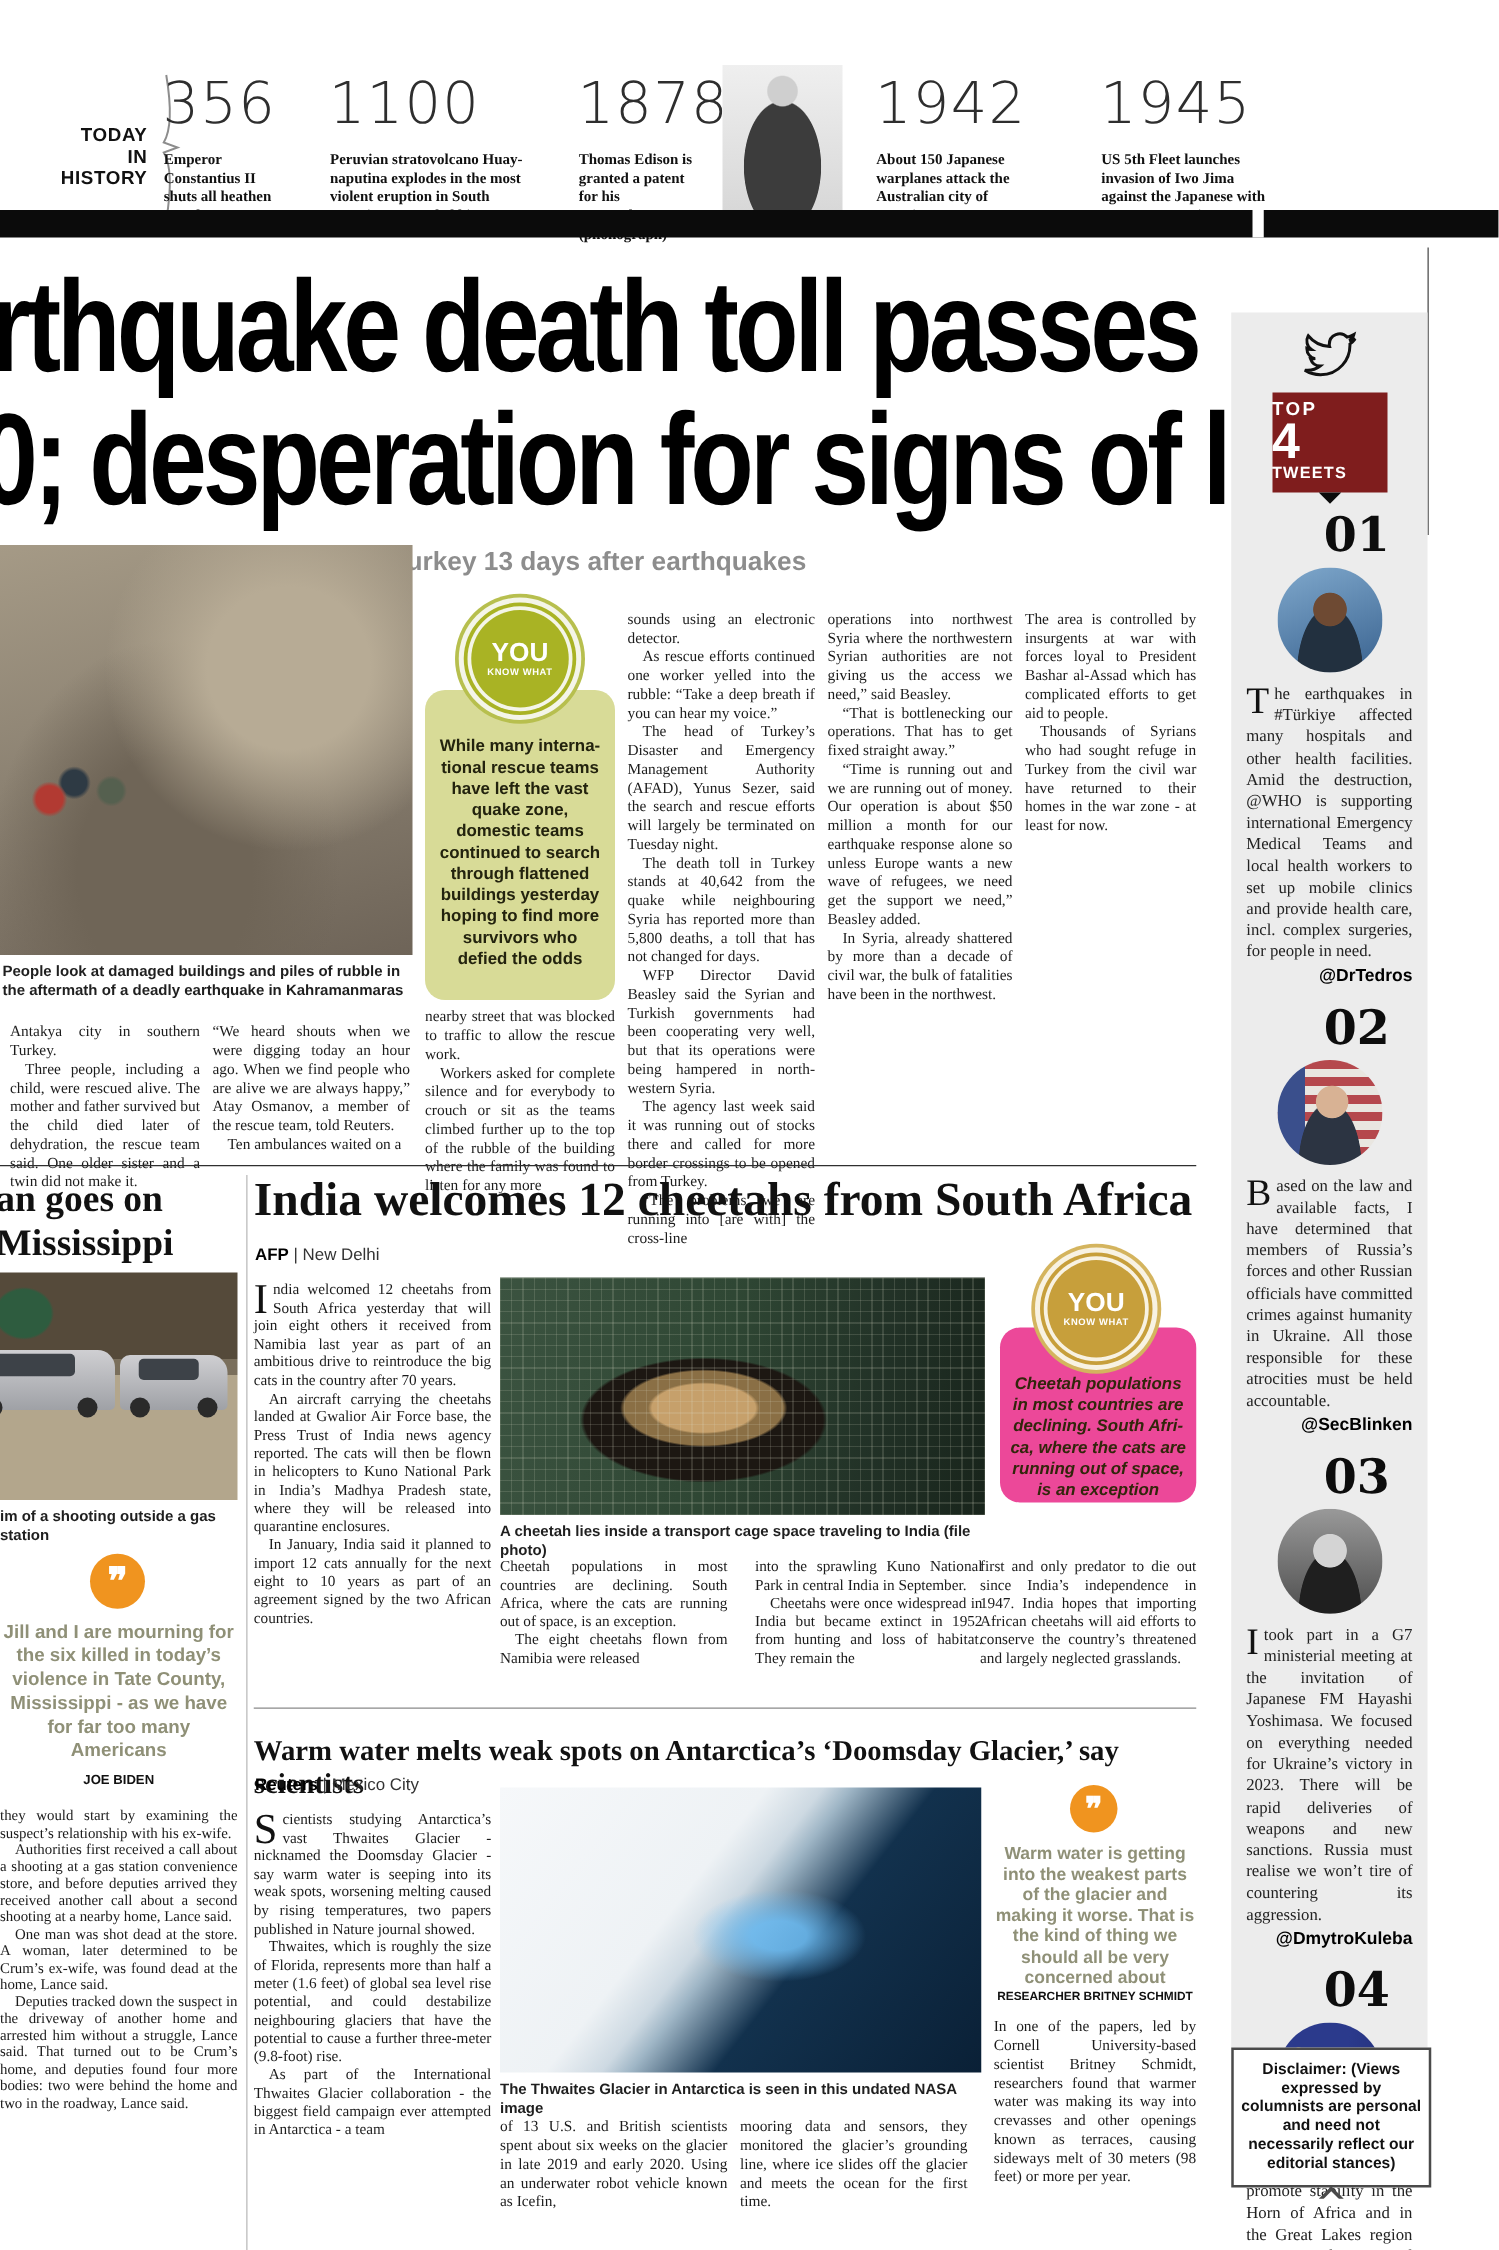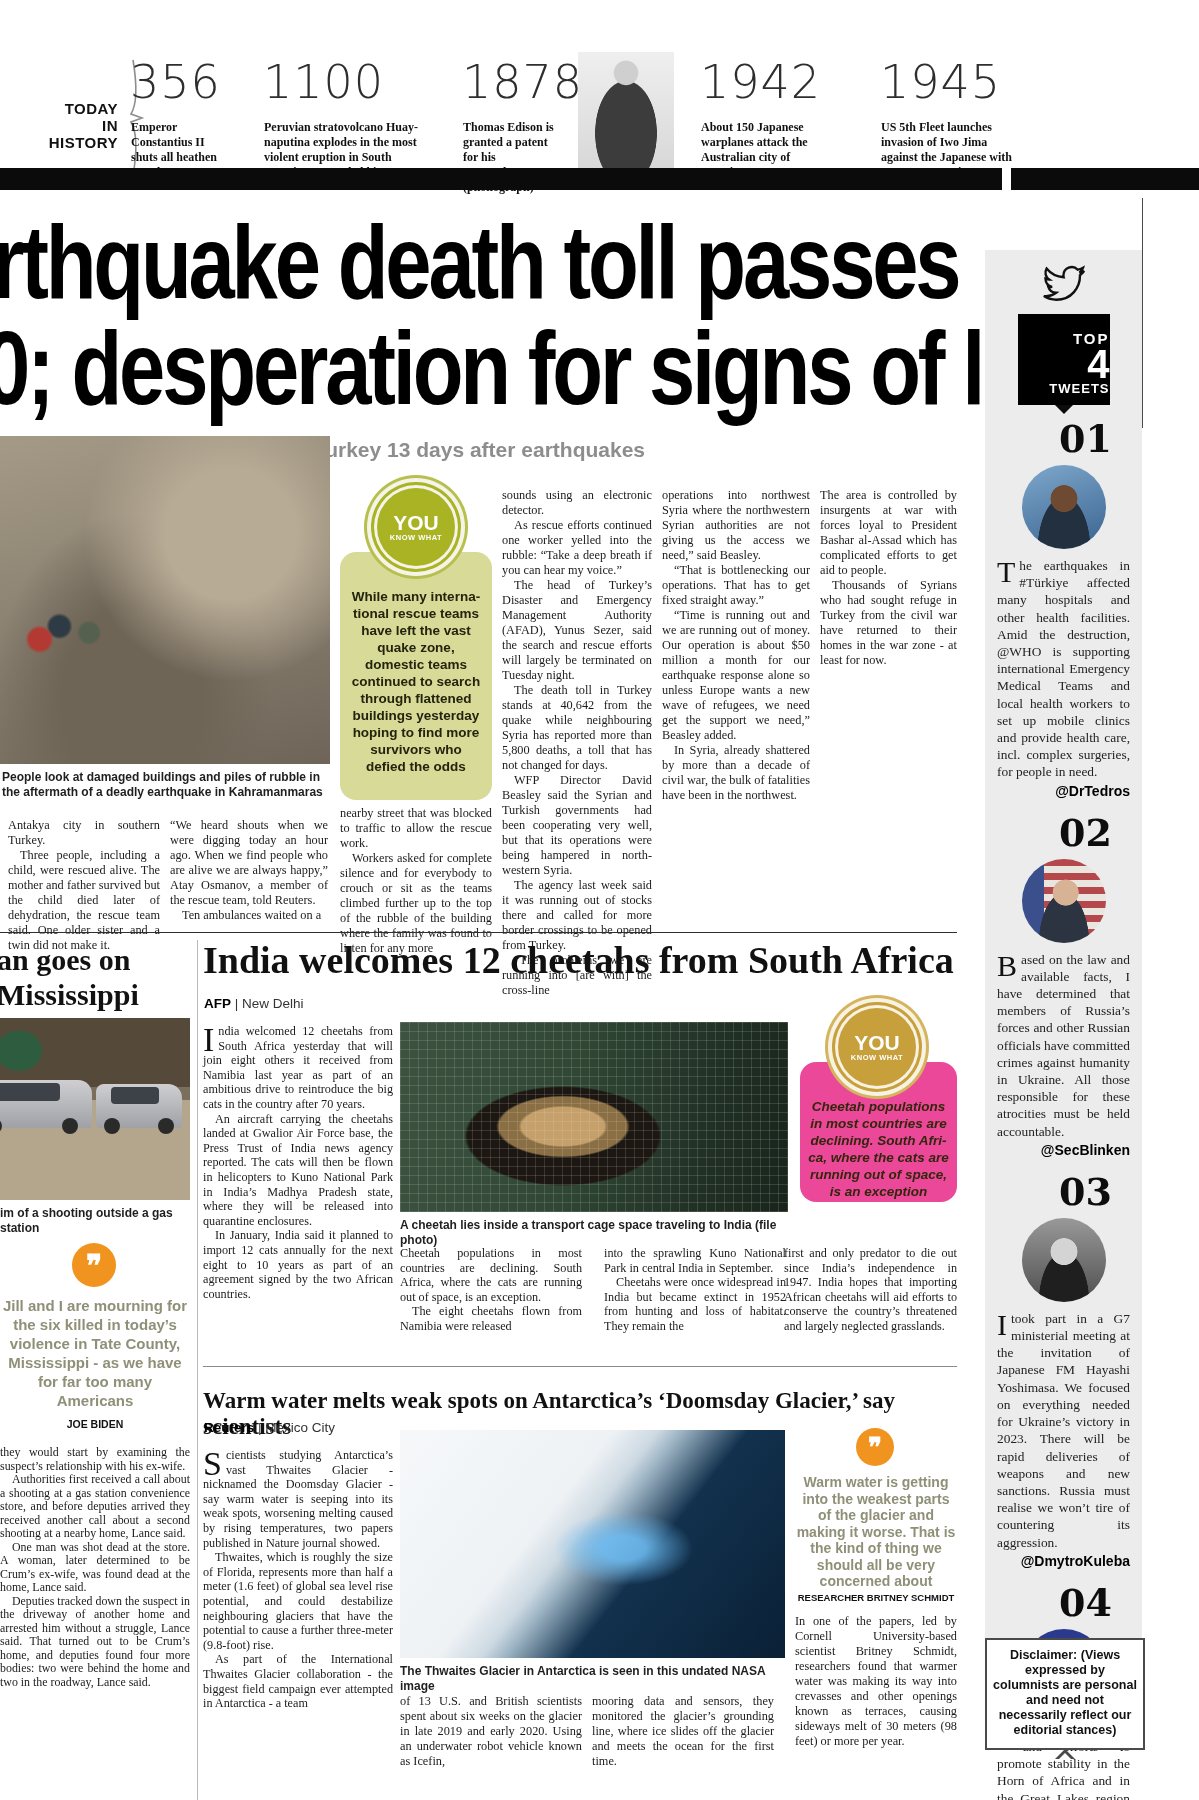--- a/index.html
+++ b/index.html
@@ -111,22 +111,22 @@
   .av4{background:
      radial-gradient(circle at 55% 42%, #e3b894 0 20%, rgba(0,0,0,0) 21%),
      radial-gradient(circle at 20% 28%, #f7d14c 0 3px, rgba(0,0,0,0) 4px),
      radial-gradient(circle at 14% 52%, #f7d14c 0 3px, rgba(0,0,0,0) 4px),
      radial-gradient(circle at 24% 74%, #f7d14c 0 3px, rgba(0,0,0,0) 4px),
      radial-gradient(ellipse at 50% 102%, #3c3f45 0 40%, rgba(0,0,0,0) 41%),
      linear-gradient(100deg,#2b3a8c 0 60%,#23307a);}
 
   
   .sidebar{background:#ececec;}
-  .tw-badge{width:92px;margin:8px auto 0 auto;background:#000000;color:#fff;text-align:right;
-    font-family:"Liberation Sans",sans-serif;font-weight:bold;padding:16px 0 9px 0;position:relative;}
+  .tw-badge{width:92px;margin:8px auto 0 auto;background:#7f1d1d;color:#fff;text-align:left;
+    font-family:"Liberation Sans",sans-serif;font-weight:bold;padding:5px 0 9px 0;position:relative;}
   .tw-badge .t1{font-size:15px;letter-spacing:2px;}
   .tw-badge .t2{font-size:40px;line-height:34px;}
   .tw-badge .t3{font-size:13px;letter-spacing:1px;}
   .tw-badge:after{content:"";position:absolute;left:50%;bottom:-9px;margin-left:-9px;
     border:9px solid rgba(0,0,0,0);border-top-color:#0c0c0c;border-bottom:none;}
   .tw-num{font-family:"DejaVu Serif",serif;font-weight:bold;font-size:38px;text-align:center;
     color:#0d0d0d;margin-top:14px;line-height:40px;padding-left:44px;}
   .tw-text{font-size:13.4px;line-height:17.2px;text-align:justify;padding:0 12px;color:#222;}
   .tw-text .drop{font-size:30px;line-height:25px;}
   .tw-handle{font-family:"Liberation Sans",sans-serif;font-weight:bold;font-size:14px;

